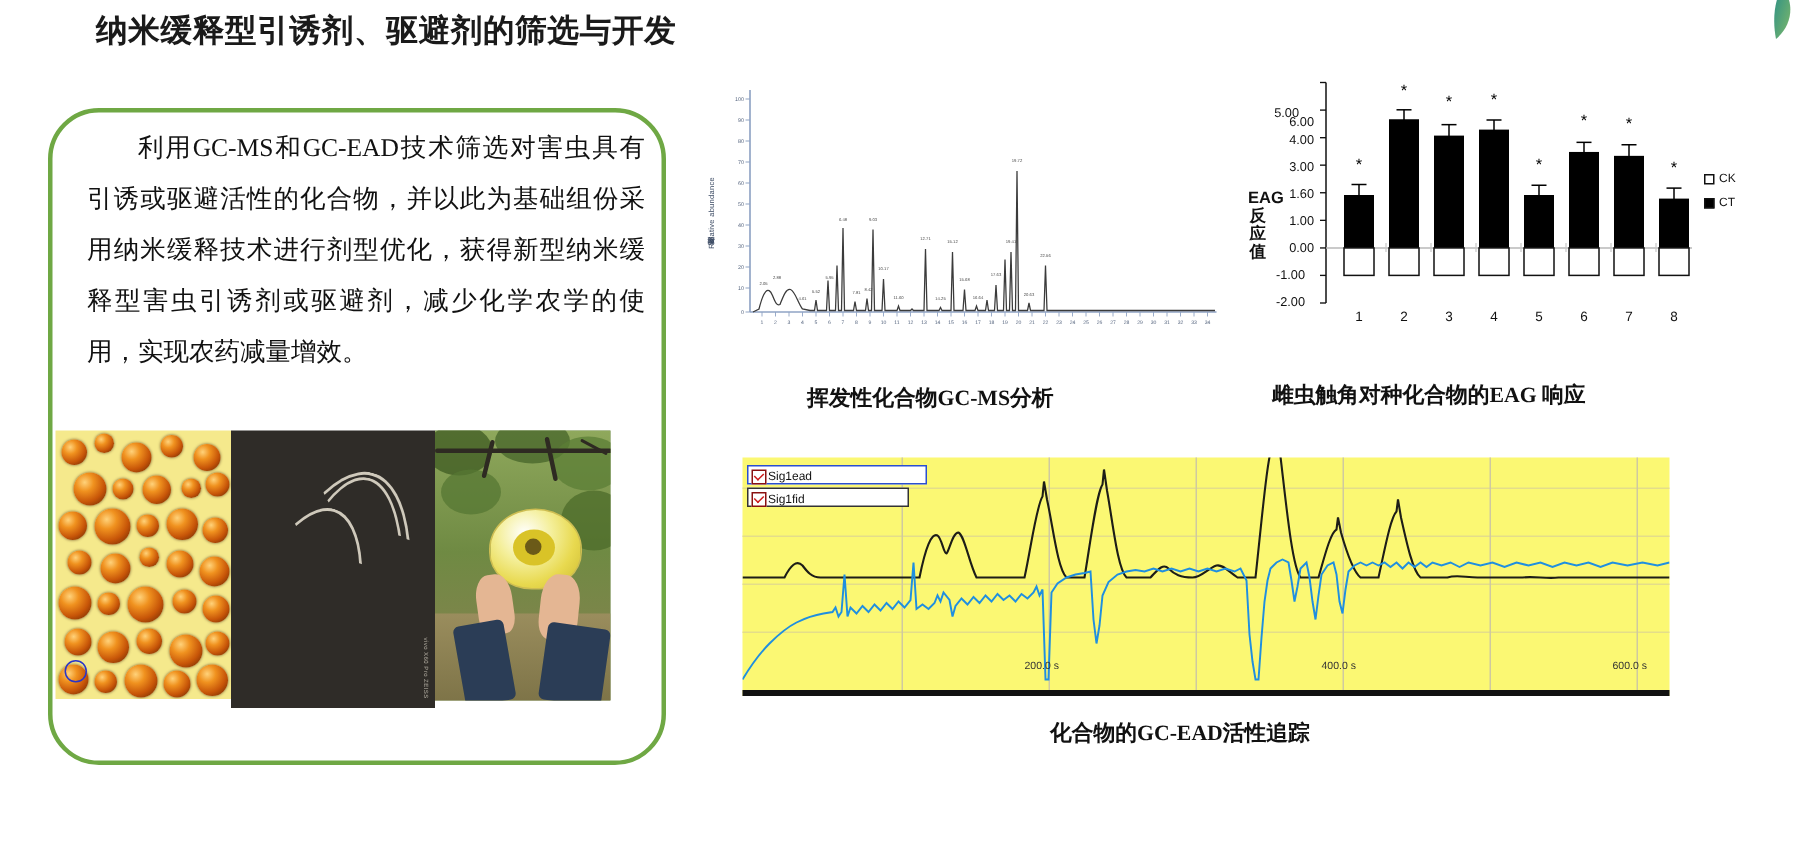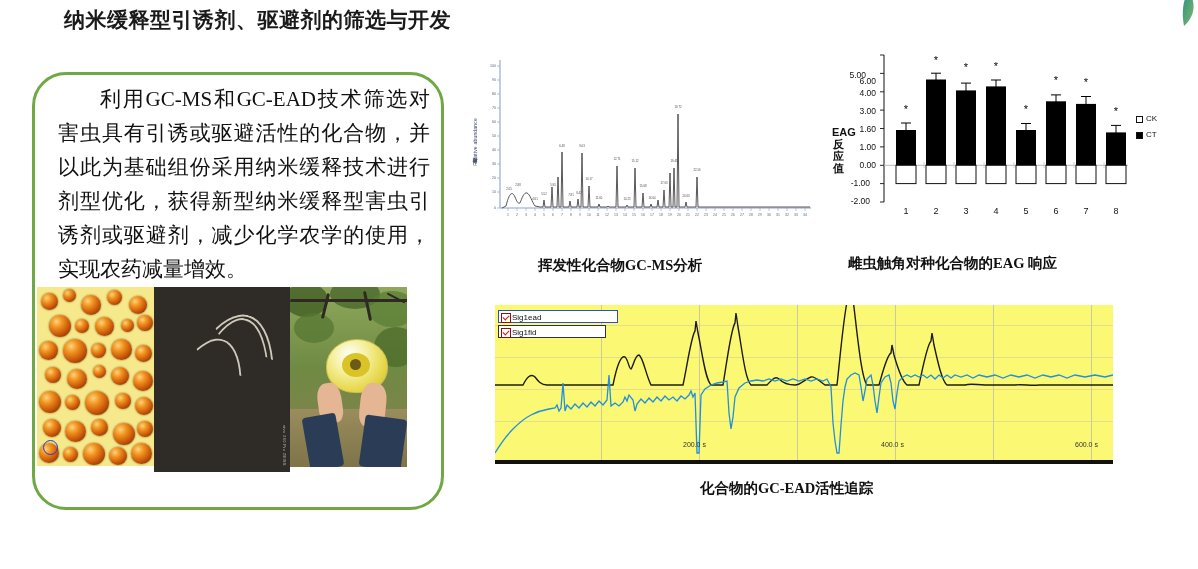--- a/index.html
+++ b/index.html
@@ -20,21 +20,21 @@
   }
   
   #info-panel{
     position:absolute;left:32px;top:72px;width:412px;height:438px;
     border:3px solid #6FA844;border-radius:34px;box-sizing:border-box;
     background:#ffffff;
   }
   #info-text{
     position:absolute;left:58px;top:82px;width:372px;
     font-family:"Liberation Serif","DejaVu Serif",serif;
-    font-size:21px;line-height:34px;color:#111;
+    font-size:17px;line-height:34px;color:#111;
     text-indent:2em;text-align:justify;
   }
   
   #photo-strip{
     position:absolute;left:37px;top:287px;width:370px;height:185px;
     display:flex;gap:0px;
   }
   .photo{position:relative;overflow:hidden;}
   #photo-microcapsules{width:118px;height:179px;background:#F5E98C;}
   #photo-fibers{width:136px;height:185px;background:#2f2c28;}

